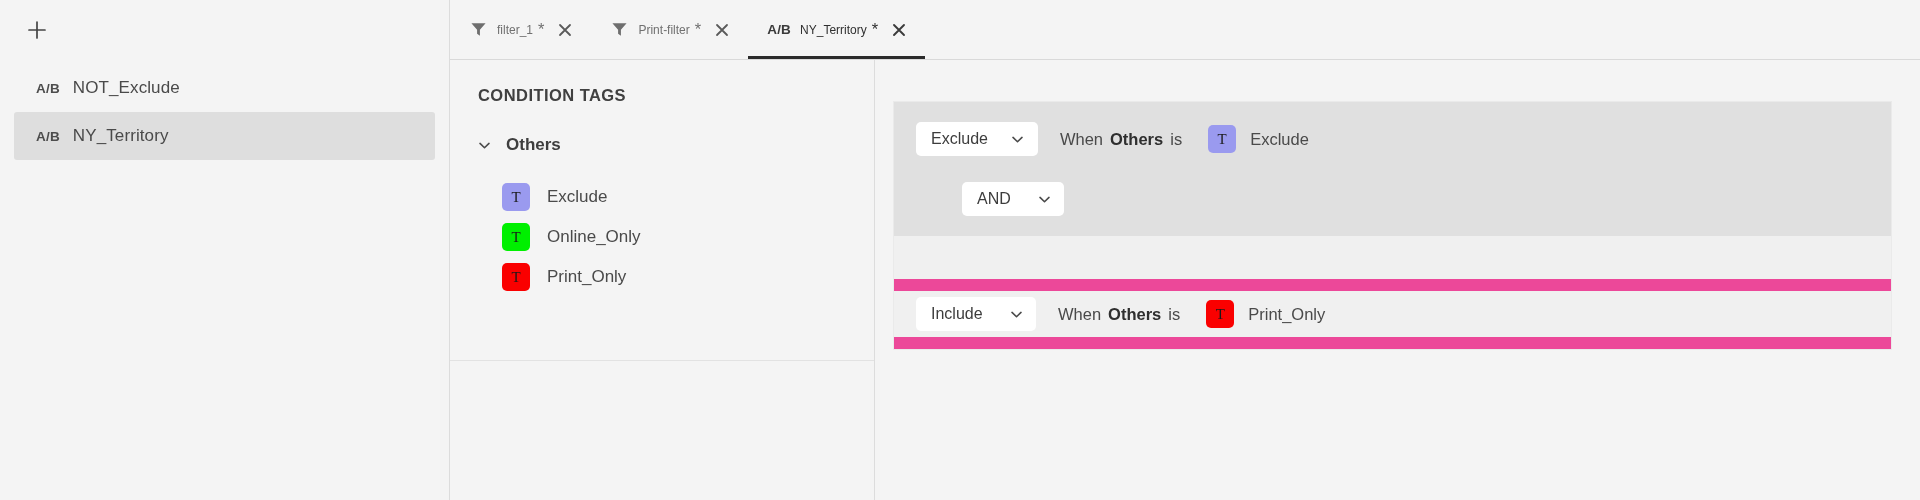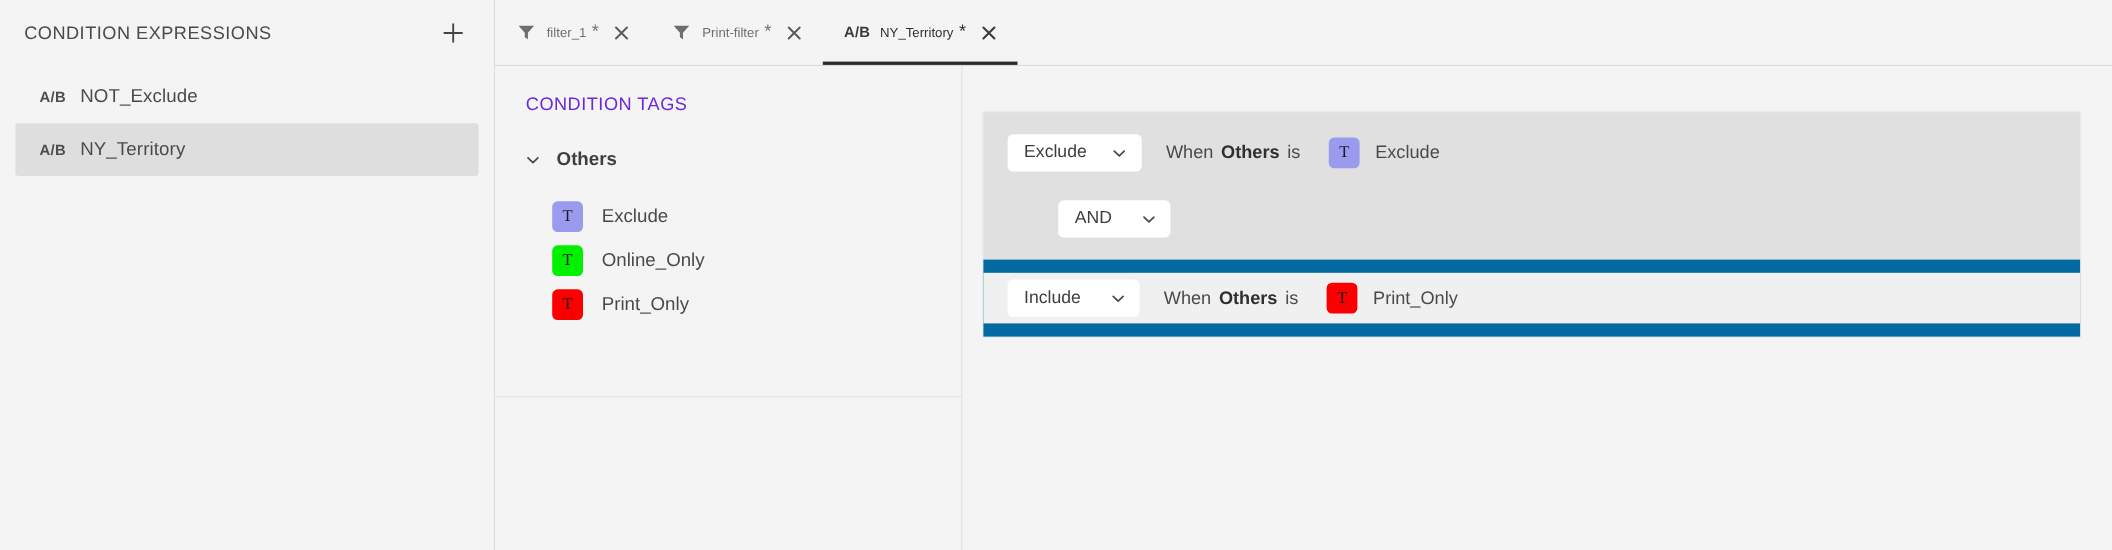--- a/index.html
+++ b/index.html
@@ -81,22 +81,22 @@
 
   
   .tags-panel{
     width:425px;flex:0 0 425px;
     background:#f4f4f4;
     border-right:1px solid #dcdcdc;
     box-sizing:border-box;
     position:relative;
   }
   .tags-title{
-    font-size:16.5px;letter-spacing:.45px;color:#6d28d9;
-    padding:26px 0 0 28px;font-weight:400;
+    font-size:16.5px;letter-spacing:.45px;color:#404040;
+    padding:26px 0 0 28px;font-weight:700;
   }
   .tag-group{
     display:flex;align-items:center;gap:14px;
     padding:0 0 0 26px;height:40px;margin-top:20px;cursor:pointer;
   }
   .chevron{width:16px;height:16px;display:flex;align-items:center;justify-content:center;color:#4a4a4a;}
   .tag-group-label{font-size:17px;font-weight:700;color:#3e3e3e;}
   .tag-list{margin-top:12px;}
   .tag-item{
     display:flex;align-items:center;gap:17px;
@@ -149,30 +149,29 @@
   .rule-text{
     display:flex;align-items:center;gap:7px;
     margin-left:22px;font-size:16.5px;color:#4a4a4a;white-space:nowrap;
   }
   .rule-text b{color:#2f2f2f;font-weight:700;}
   .rule-tag{
     display:flex;align-items:center;gap:14px;margin-left:26px;white-space:nowrap;
   }
   .rule-tag .tag-name{font-size:16.5px;}
   .group-sep{height:14px;}
-  .include-block{background:#0369a1;padding:12px 0 12px 0;}
+  .include-block{background:#ec4899;padding:12px 0 12px 0;margin-top:43px;}
 </style>
 </head>
 <body>
 
 <div class="app">
 
   <div class="left-panel">
     <div class="left-header">
-      <div class="left-title">CONDITION EXPRESSIONS</div>
       <div class="add-btn">
         <svg width="22" height="22" viewBox="0 0 22 22" aria-hidden="true">
           <path d="M11 3 V19 M3 11 H19" stroke="#444" stroke-width="1.7" fill="none" stroke-linecap="round"></path>
         </svg>
       </div>
     </div>
     <div class="expr-list">
       <div class="expr-item">
         <span class="ab-badge">A/B</span>
         <span class="expr-label">NOT_Exclude</span>

